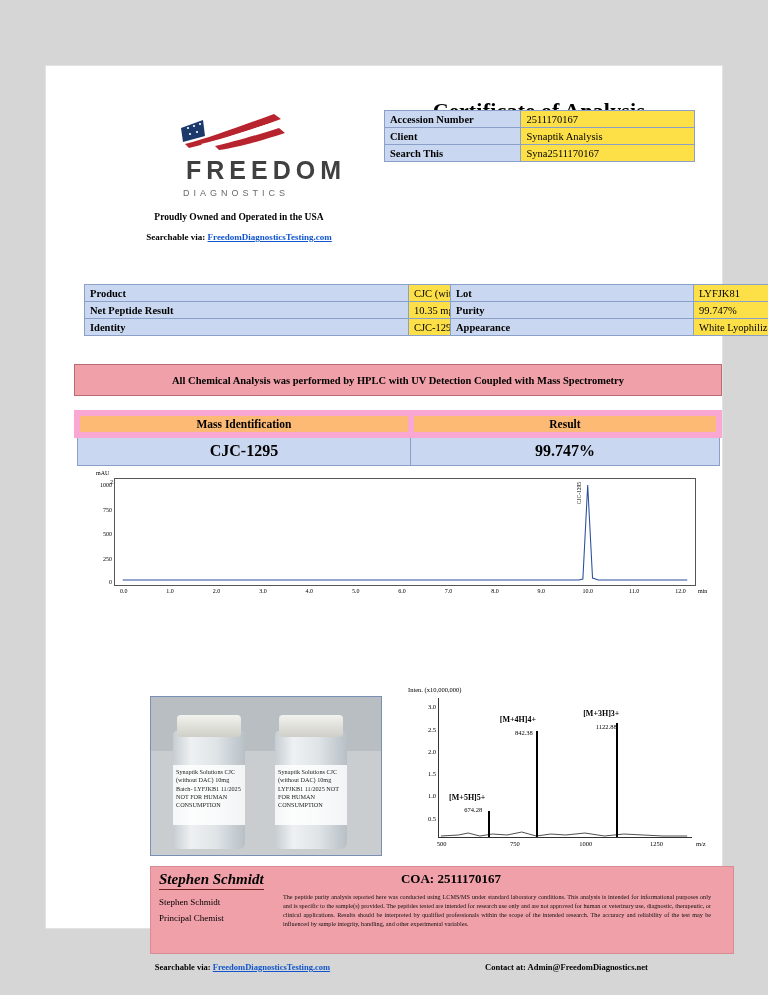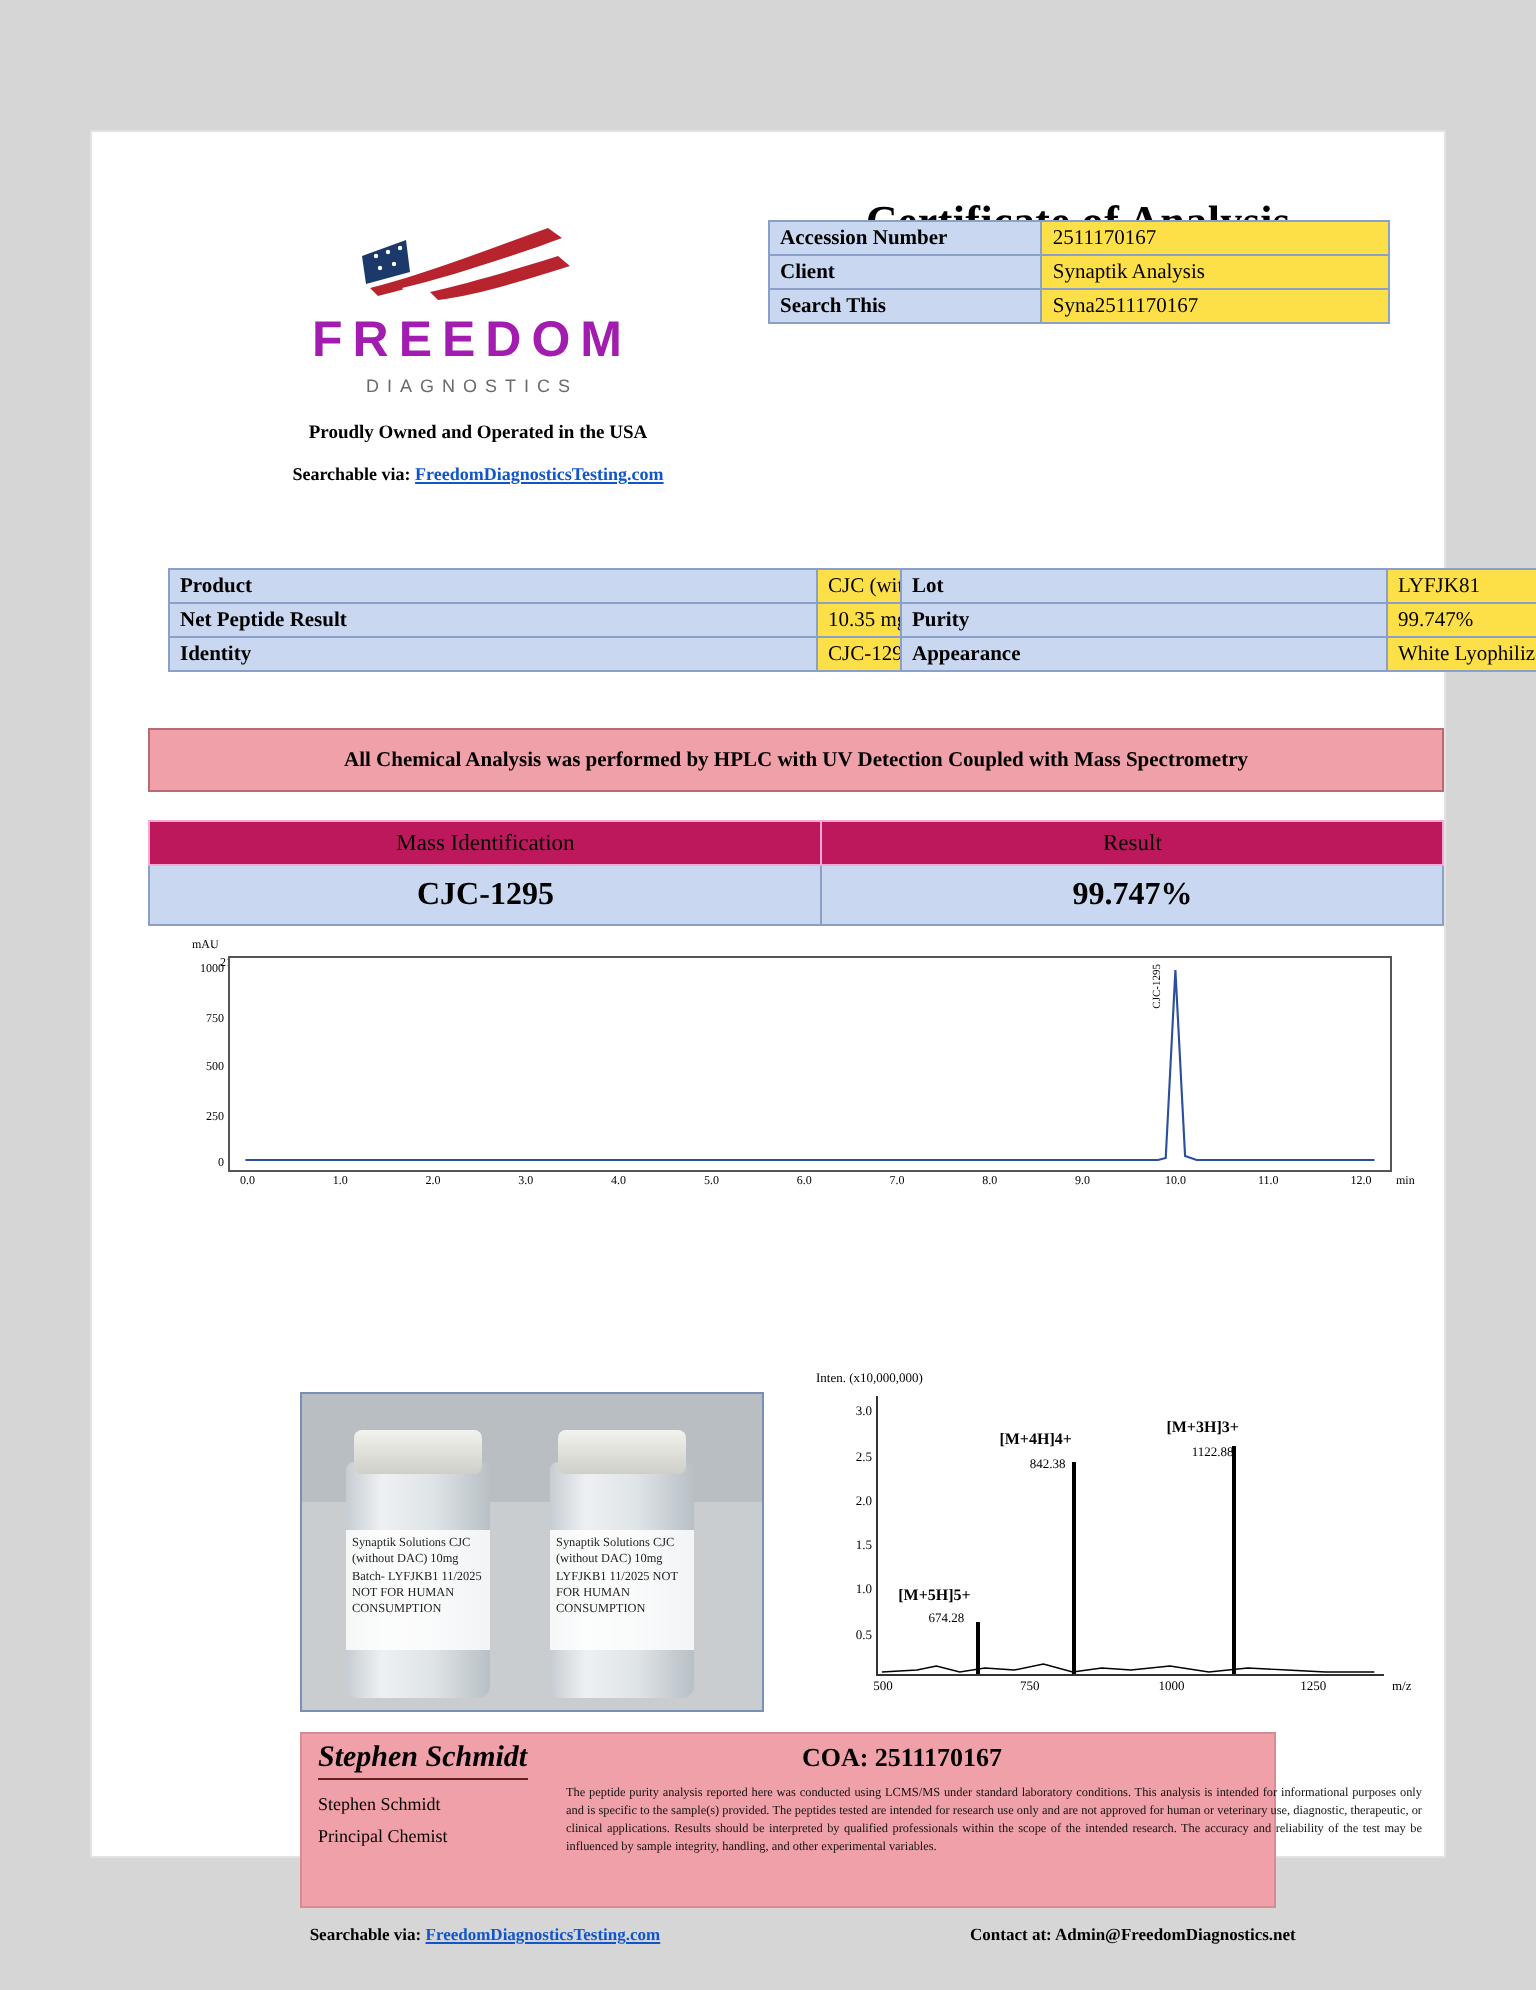--- a/index.html
+++ b/index.html
@@ -34,24 +34,24 @@
     font-size: 22px;
     font-weight: bold;
     margin-top: 10px;
     letter-spacing: 0.2px;
   }
 
   
   .flag { position: absolute; left: 105px; top: 22px; width: 115px; height: 42px; }
   .freedom-word {
     position: absolute; left: 52px; top: 68px; width: 220px;
-    text-align: center;
+    text-align: right;
     font-family: "Liberation Sans", sans-serif;
     font-size: 25px; font-weight: bold; letter-spacing: 5px;
-    color: #a21caf;
+    color: #404040;
   }
   .diag-word {
     position: absolute; left: 52px; top: 100px; width: 220px;
     text-align: center;
     font-family: "Liberation Sans", sans-serif;
     font-size: 9px; letter-spacing: 4px; color: #6a6a6a;
   }
   .owned {
     position: absolute; left: 0; top: 124px; width: 330px;
     text-align: center; font-size: 9.5px; font-weight: bold; color: #000;
@@ -103,22 +103,22 @@
     font-size: 10.5px; font-weight: bold; color: #000;
     text-align: center;
   }
 
   
   .mass-table {
     position: absolute; left: 28px; top: 344px; width: 648px;
     border-collapse: collapse;
   }
   .mass-table th {
-    border: 1px solid #f9a8d4; background: #be185d;
-    font-size: 11.5px; font-weight: normal; height: 22px;
+    border: 6px solid #f9a8d4; background: #fdba74;
+    font-size: 11.5px; font-weight: bold; height: 22px;
   }
   .mass-table td {
     border: 1px solid #8aa0c8; background: #c9d8f0;
     font-size: 16px; font-weight: bold; height: 30px; text-align: center;
   }
   .mass-table .c1 { width: 52%; }
 
   
   .hplc {
     position: absolute; left: 28px; top: 404px; width: 648px; height: 140px;
@@ -209,21 +209,21 @@
     position: absolute; top: 100%; transform: translateX(-50%);
     font-size: 6.5px; padding-top: 3px;
   }
   .ms-xunit { position: absolute; left: 100%; top: 100%; font-size: 6.5px; padding: 3px 0 0 4px; }
   .ms-peak { position: absolute; bottom: 0; width: 2px; background: #000; }
   .ms-ann { position: absolute; font-size: 8px; font-weight: bold; text-align: center; white-space: nowrap; }
   .ms-val { position: absolute; font-size: 6.5px; text-align: center; white-space: nowrap; }
 
   
   .pink {
-    position: absolute; left: 104px; top: 800px; width: 488px; height: 88px;
+    position: absolute; left: 104px; top: 800px; width: 584px; height: 88px;
     background: #f0a0a8;
     border: 1px solid #d88b93;
     padding-left: 11px;
   }
   .sign {
     position: absolute; left: 8px; top: 4px;
     font-family: "Liberation Serif", serif;
     font-style: italic; font-size: 15px; font-weight: bold;
     border-bottom: 1px solid #6b2020; padding-bottom: 1px;
   }

